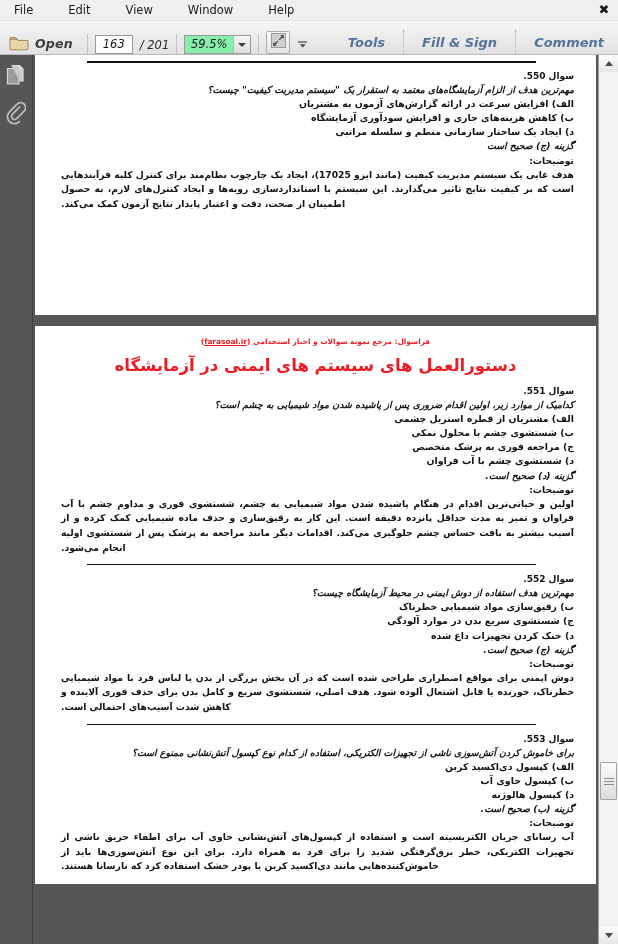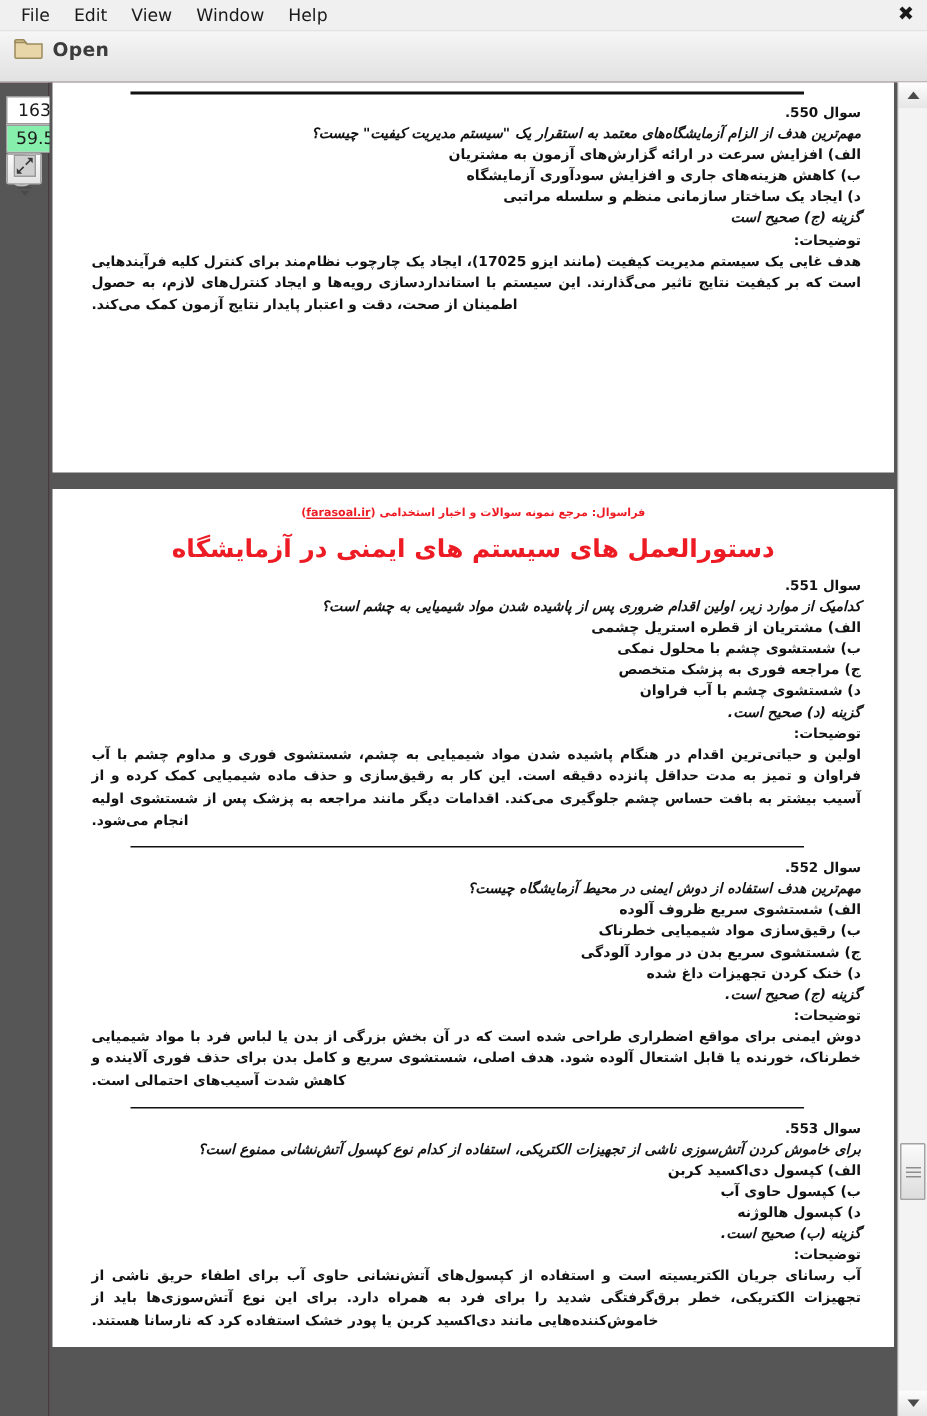--- a/index.html
+++ b/index.html
@@ -26,20 +26,21 @@
     height: 21px;
     background: #f0f0f0;
     display: flex;
     align-items: center;
     flex-direction: row;
     direction: ltr;
     padding-left: 6px;
     border-bottom: 1px solid #e3e3e3;
     flex: 0 0 auto;
     position: relative;
+    gap: 19px;
   }
   .menu-item {
     font-size: 11.5px;
     color: #1a1a1a;
     padding: 2px 8px;
     line-height: 15px;
     cursor: default;
     white-space: nowrap;
   }
   .win-close {
@@ -53,26 +54,27 @@
     text-align: center;
     cursor: default;
   }
 
   
   .toolbar {
     height: 34px;
     background: linear-gradient(to bottom, #f6f6f6 0%, #eaeaea 55%, #e2e2e2 100%);
     border-bottom: 1px solid #b9b9b9;
     display: flex;
-    flex-direction: column;
+    flex-direction: row;
     direction: ltr;
-    align-items: flex-start;
+    align-items: flex-end;
     padding: 0 4px;
     flex: 0 0 auto;
     position: relative;
+    font-style: italic;
   }
   .tb-group { display: flex; flex-direction: row; align-items: center; margin-top: 21px; }
 
   .open-btn {
     display: flex;
     flex-direction: row;
     align-items: center;
     gap: 6px;
     padding: 2px 6px 2px 4px;
     cursor: default;
@@ -453,21 +455,20 @@
           <div class="fa opt   blk">ج) مراجعه فوری به پزشک متخصص</div>
           <div class="fa opt   blk">د) شستشوی چشم با آب فراوان</div>
           <div class="fa ansline blk">گزینه (د) صحیح است.</div>
           <div class="fa explabel blk">توضیحات:</div>
           <div class="fa expbody">اولین و حیاتی‌ترین اقدام در هنگام پاشیده شدن مواد شیمیایی به چشم، شستشوی فوری و مداوم چشم با آب فراوان و تمیز به مدت حداقل پانزده دقیقه است. این کار به رقیق‌سازی و حذف ماده شیمیایی کمک کرده و از آسیب بیشتر به بافت حساس چشم جلوگیری می‌کند. اقدامات دیگر مانند مراجعه به پزشک پس از شستشوی اولیه انجام می‌شود.</div>
 
           <hr class="rule-thin">
 
           <div class="fa qnum  blk">سوال 552.</div>
           <div class="fa qtext blk">مهم‌ترین هدف استفاده از دوش ایمنی در محیط آزمایشگاه چیست؟</div>
-          <div class="fa opt   blk">الف) شستشوی سریع ظروف آلوده</div>
           <div class="fa opt   blk">ب) رقیق‌سازی مواد شیمیایی خطرناک</div>
           <div class="fa opt   blk">ج) شستشوی سریع بدن در موارد آلودگی</div>
           <div class="fa opt   blk">د) خنک کردن تجهیزات داغ شده</div>
           <div class="fa ansline blk">گزینه (ج) صحیح است.</div>
           <div class="fa explabel blk">توضیحات:</div>
           <div class="fa expbody">دوش ایمنی برای مواقع اضطراری طراحی شده است که در آن بخش بزرگی از بدن یا لباس فرد با مواد شیمیایی خطرناک، خورنده یا قابل اشتعال آلوده شود. هدف اصلی، شستشوی سریع و کامل بدن برای حذف فوری آلاینده و کاهش شدت آسیب‌های احتمالی است.</div>
 
           <hr class="rule-thin">
 
           <div class="fa qnum  blk">سوال 553.</div>

